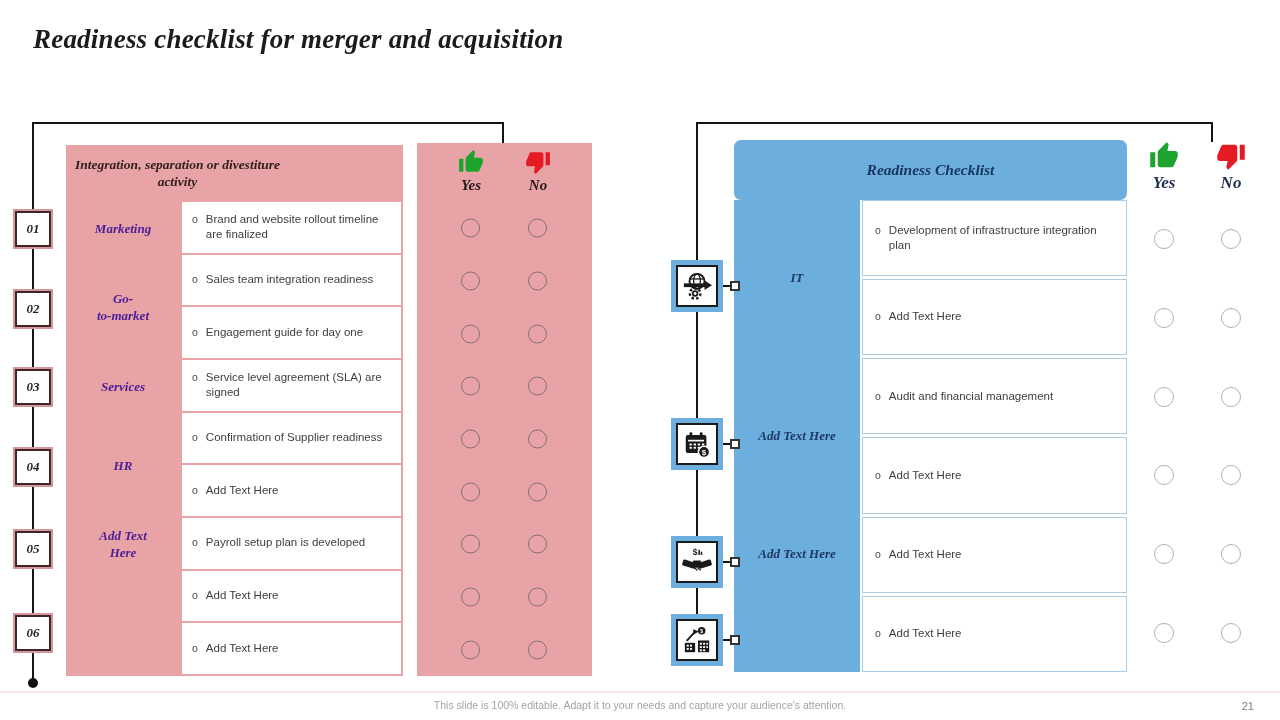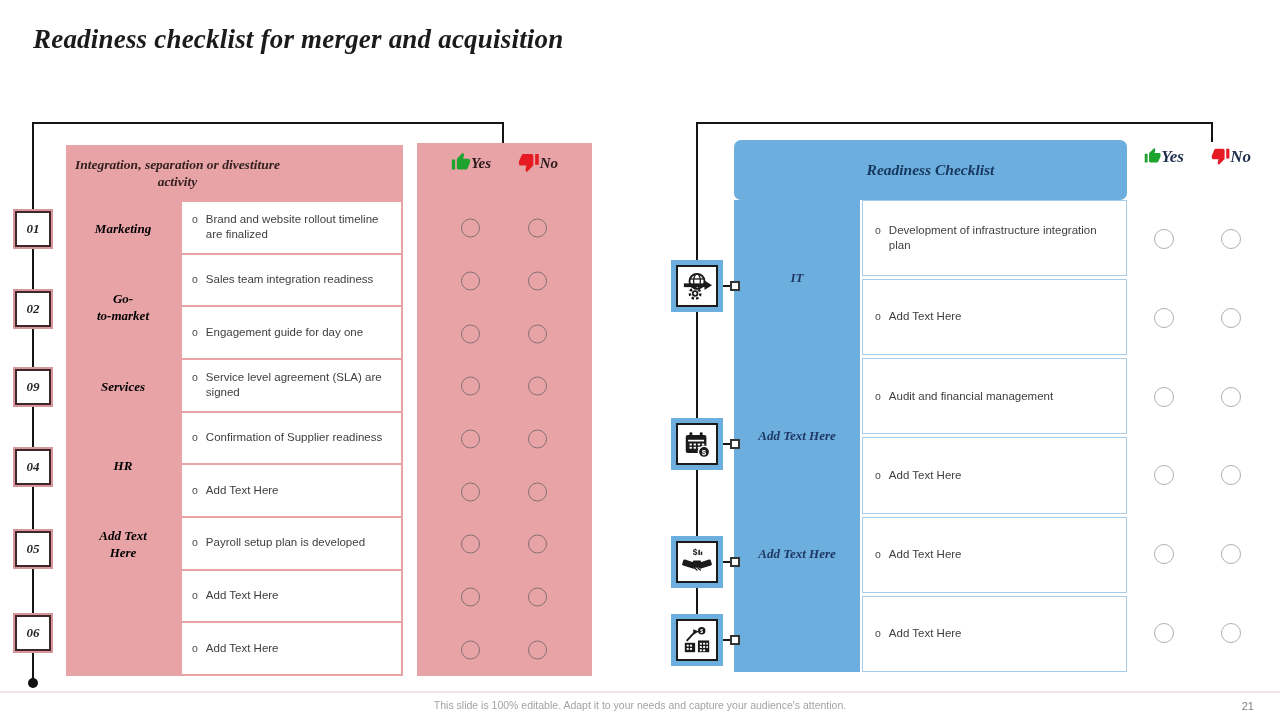--- a/index.html
+++ b/index.html
@@ -46,35 +46,35 @@
   .lt-h-act {
     width:223px; display:flex; align-items:center; justify-content:center; text-align:center;
     font-family:"Liberation Serif", serif; font-style:italic; font-weight:bold;
     font-size:13.5px; color:#33201f; line-height:1.25; padding:0 8px;
   }
   .lt-body { display:flex; height:474px; }
   .lt-fn-col { width:114px; display:grid; grid-template-rows:1fr 2fr 1fr 2fr 1fr 2fr; }
   .lt-fn {
     display:flex; align-items:center; justify-content:center; text-align:center;
     font-family:"Liberation Serif", serif; font-style:italic; font-weight:bold;
-    font-size:13px; color:#000000; white-space:pre-line; line-height:1.35;
+    font-size:13px; color:#4c1d95; white-space:pre-line; line-height:1.35;
   }
   .lt-act-col {
     width:223px; display:grid; grid-template-rows:repeat(9,1fr);
     row-gap:2px; padding:0 2px 2px 2px;
   }
   .cell { background:#fff; display:flex; align-items:center; padding:4px 6px 4px 10px; }
   .cell-inner { display:flex; align-items:flex-start; }
   .bullet { font-size:10.5px; color:#4a4a4a; margin-right:8px; line-height:1.5; }
   .act-txt { font-size:11.5px; color:#3e3e3e; line-height:1.35; }
 
   
   .lt-yesno { position:absolute; left:417px; top:143px; width:175px; height:533px; background:#e8a3a7; }
   .yn-head { position:absolute; top:6px; left:0; right:0; display:flex; justify-content:center; gap:27px; }
-  .yn-col { width:40px; display:flex; flex-direction:row; align-items:center; }
+  .yn-col { width:40px; display:flex; flex-direction:column; align-items:center; }
   .yn-label {
     font-family:"Liberation Serif", serif; font-style:italic; font-weight:bold;
     font-size:15px; color:#2b1a1c; margin-top:2px;
   }
   .yn-rows { position:absolute; top:59px; left:0; right:0; height:474px; display:grid; grid-template-rows:repeat(9,1fr); }
   .yn-row { position:relative; }
   .radio {
     position:absolute; top:50%; transform:translateY(-50%);
     width:19px; height:19px; border-radius:50%; border:1px solid #857073; background:transparent;
   }
@@ -140,21 +140,21 @@
   <div class="line" style="left:1211px; top:122px; width:2px; height:20px;"></div>
   <div class="line" style="left:696px; top:122px; width:2px; height:520px;"></div>
 
   <div class="num-box" style="top:209px;">
       <div class="inner">01</div>
     </div>
   <div class="num-box" style="top:289px;">
       <div class="inner">02</div>
     </div>
   <div class="num-box" style="top:367px;">
-      <div class="inner">09</div>
+      <div class="inner">03</div>
     </div>
   <div class="num-box" style="top:447px;">
       <div class="inner">04</div>
     </div>
   <div class="num-box" style="top:529px;">
       <div class="inner">05</div>
     </div>
   <div class="num-box" style="top:613px;">
       <div class="inner">06</div>
     </div>

